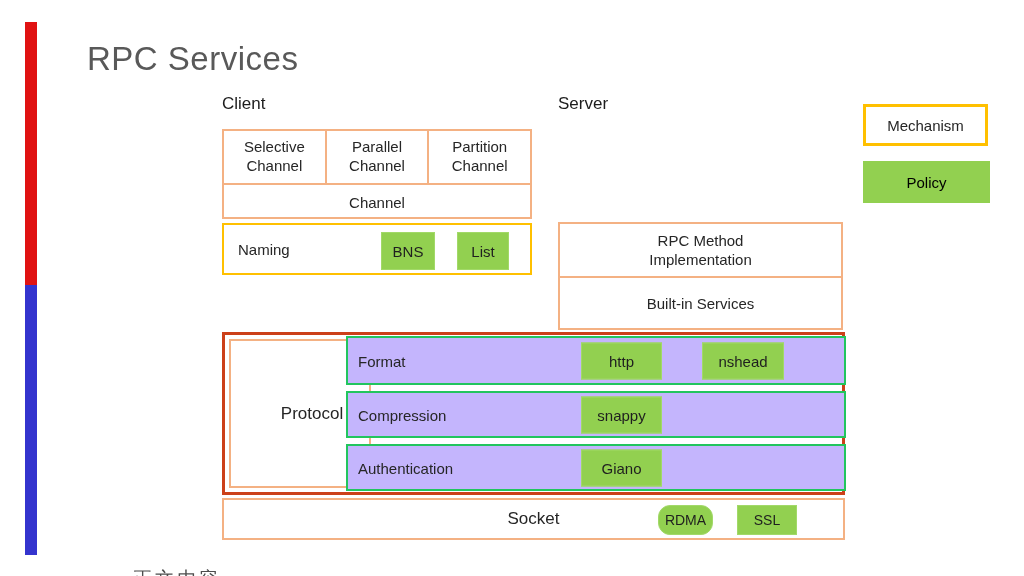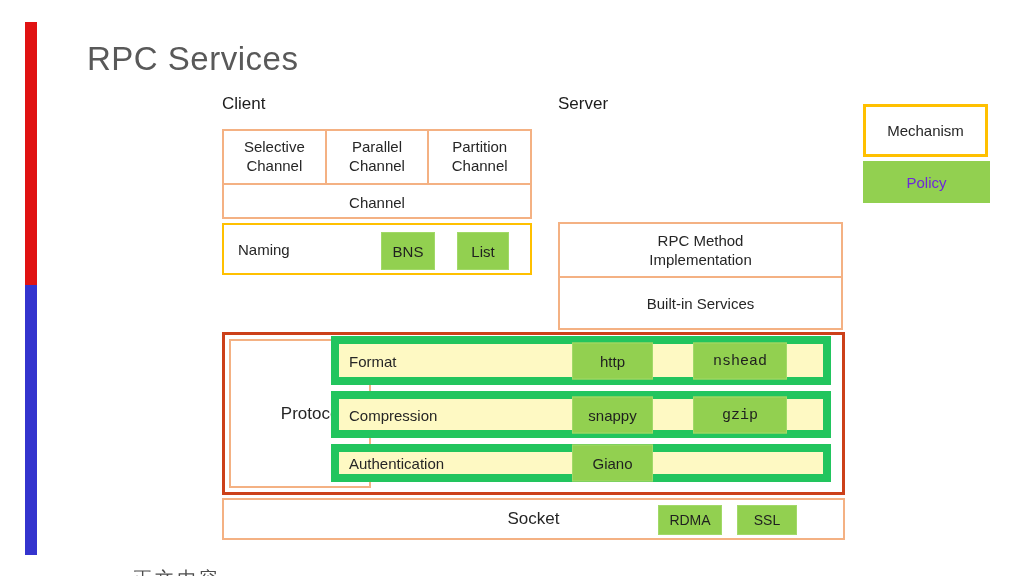--- a/index.html
+++ b/index.html
@@ -96,60 +96,60 @@
     background: #ffffff;
   }
   #protocol-cell {
     position: absolute; left: 4px; top: 4px; width: 114px; height: 145px;
     border: 2px solid #f4b183;
     display: flex; align-items: center; justify-content: center;
     font-size: 17px;
     padding-left: 24px;
   }
   .protocol-row {
-    position: absolute; left: 106px; width: 500px;
-    border: 8px solid #22c55e;
-    box-sizing: border-box;
-    background: #fef9c3;
+    position: absolute; left: 121px; width: 500px;
+    border: 2px solid #22c55e;
+    box-sizing: border-box;
+    background: #c4b5fd;
   }
   #protocol-row-0 { top: 1px;   height: 49px; }
   #protocol-row-1 { top: 56px;  height: 47px; }
-  #protocol-row-2 { top: 109px; height: 38px; }
+  #protocol-row-2 { top: 109px; height: 47px; }
   .protocol-row .row-label { left: 10px; }
   .chip-a { left: 233px; width: 81px; height: 37px; top: 50%; transform: translateY(-50%); }
-  .chip-b { left: 354px; width: 94px; height: 37px; top: 50%; transform: translateY(-50%); font-family: Liberation Mono, monospace; }
+  .chip-b { left: 354px; width: 82px; height: 37px; top: 50%; transform: translateY(-50%); }
 
   
   #socket-row {
     left: 222px; top: 498px; width: 623px; height: 42px;
     box-sizing: border-box;
   }
   #socket-label {
     position: absolute; left: 0; top: 0; width: 100%; height: 100%;
     display: flex; align-items: center; justify-content: center;
     font-size: 17px;
     border-radius: 16px;
   }
-  #chip-rdma { left: 434px; top: 5px; width: 64px; height: 30px; font-size: 14px; }
+  #chip-rdma { left: 434px; top: 5px; width: 55px; height: 30px; font-size: 14px; border-radius: 12px; }
   #chip-ssl  { left: 513px; top: 5px; width: 60px; height: 30px; font-size: 14px; }
 
   
   #legend-mechanism {
-    left: 863px; top: 104px; width: 125px; height: 53px;
+    left: 863px; top: 104px; width: 125px; height: 42px;
     border: 3px solid #ffc000;
     box-sizing: border-box;
     background: #fff;
     font-size: 15px;
   }
   #legend-policy {
     left: 863px; top: 161px; width: 127px; height: 42px;
     background: #92d050;
     box-sizing: border-box;
     font-size: 15px;
-    color: #6d28d9;
+    color: #000000;
   }
 
   
   #footer-note {
     left: 133px; top: 566px;
     font-size: 19px;
     letter-spacing: 3px;
     color: #4d4d4d;
   }
 </style>
@@ -205,21 +205,20 @@
 
     <div id="protocol-row-0" class="protocol-row">
       <span class="row-label">Format</span>
       <div class="chip chip-a">http</div>
       <div class="chip chip-b">nshead</div>
     </div>
 
     <div id="protocol-row-1" class="protocol-row">
       <span class="row-label">Compression</span>
       <div class="chip chip-a">snappy</div>
-      <div class="chip chip-b">gzip</div>
     </div>
 
     <div id="protocol-row-2" class="protocol-row">
       <span class="row-label">Authentication</span>
       <div class="chip chip-a">Giano</div>
     </div>
   </div>
 
   <div id="socket-row" class="abs peach-border">
     <div id="socket-label">Socket</div>

